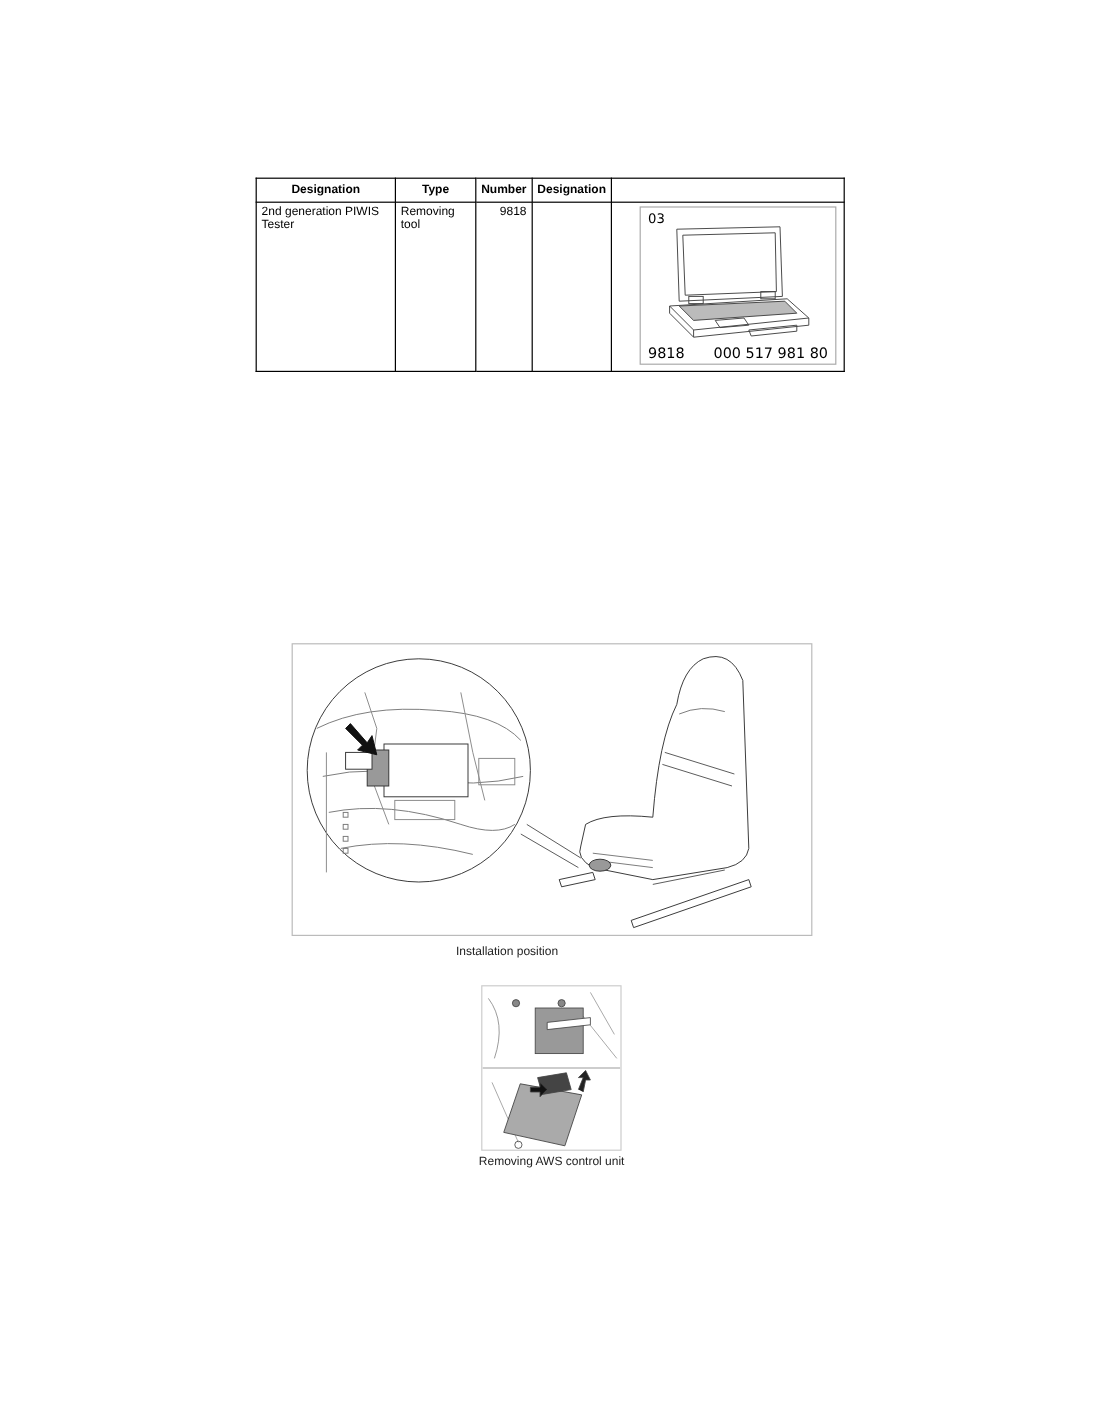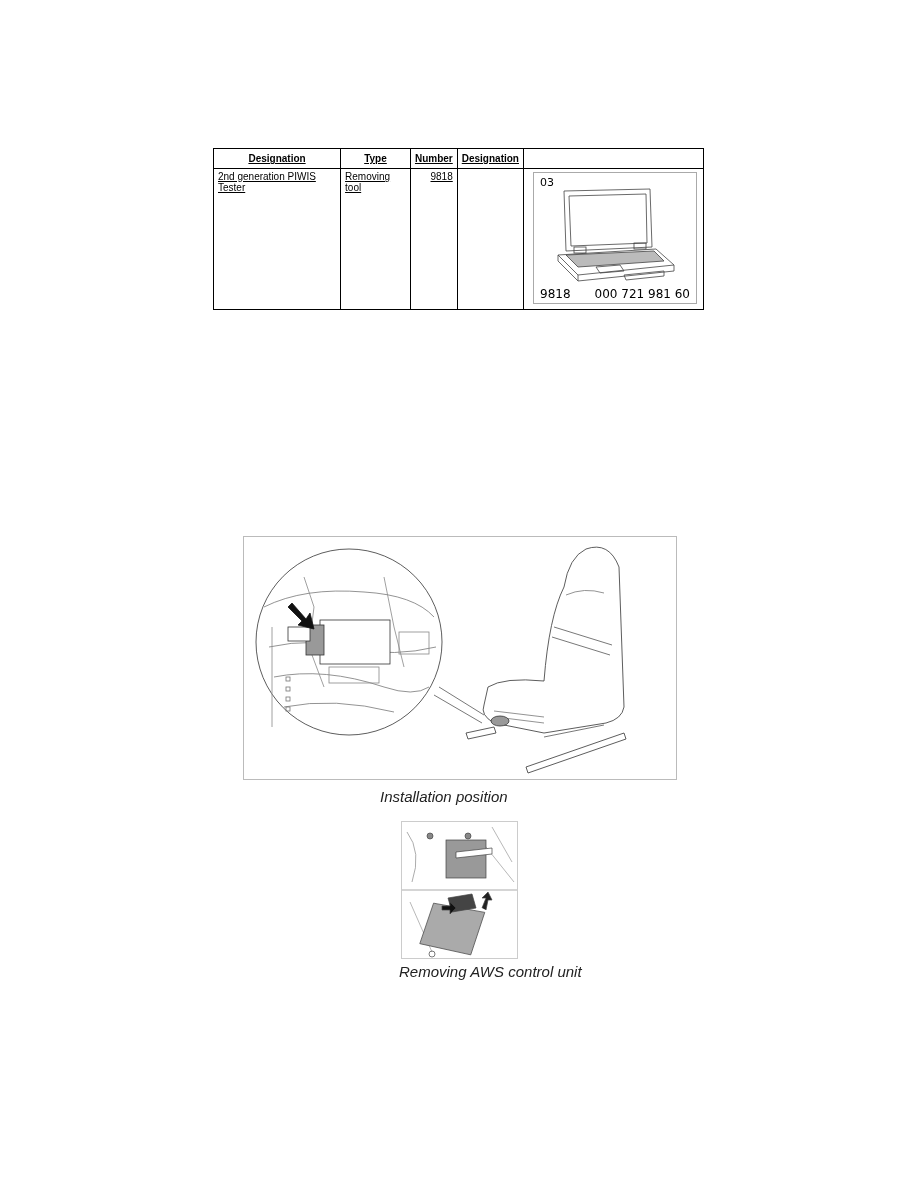--- a/index.html
+++ b/index.html
@@ -1,32 +1,32 @@
 <!DOCTYPE html>
 <html><head>
 <meta charset="utf-8">
 <style>
   html,body{margin:0;padding:0;background:#fff;}
   body{width:918px;height:1188px;position:relative;overflow:hidden;font-family:"Liberation Sans",sans-serif;color:#000;}
   .tools-table{position:absolute;left:213px;top:148px;width:491px;border-collapse:collapse;font-size:10px;}
-  .tools-table th,.tools-table td{border:1.5px solid #000;padding:2px 4px;vertical-align:top;text-decoration:underline;}
+  .tools-table th,.tools-table td{border:1.5px solid #000;padding:2px 4px;vertical-align:top;}
   .tools-table th{font-weight:bold;text-align:center;height:15px;vertical-align:middle;}
   .tools-table td{height:134px;}
   .col-des{width:126px;}
   .col-type{width:63px;}
   .col-num{width:36px;text-align:right;}
   .col-desc{width:52px;}
   .img-cell{padding:3px 6px !important;}
-  .laptop-box{position:relative;width:162px;height:130px;border:1px solid #aaa;margin-left:3px;}
+  .laptop-box{position:relative;width:162px;height:130px;border:1px solid #aaa;margin-left:17px;}
   .laptop-box .code{position:absolute;left:6px;top:3px;font-size:11px;font-family:"DejaVu Sans",sans-serif;}
   .laptop-box .num-l{position:absolute;left:6px;bottom:2px;font-size:12px;font-family:"DejaVu Sans",sans-serif;}
   .laptop-box .num-r{position:absolute;right:6px;bottom:2px;font-size:12px;font-family:"DejaVu Sans",sans-serif;}
   .laptop-box svg{position:absolute;left:18px;top:14px;}
   .fig1{position:absolute;left:243px;top:536px;width:432px;height:242px;border:1px solid #bbb;background:#fff;}
-  .cap{position:absolute;font-size:15px;font-style:italic;color:#222;white-space:nowrap;}
+  .cap{position:absolute;font-size:10px;color:#222;white-space:nowrap;}
   .cap1{left:380px;top:788px;}
   .fig2{position:absolute;left:401px;top:821px;width:115px;height:136px;border:1px solid #ccc;background:#fff;overflow:hidden;}
   .cap2{left:399px;top:963px;}
 </style>
 </head>
 <body>
 
 <table class="tools-table">
   <thead>
     <tr>
@@ -52,21 +52,21 @@
             <path d="M6 68 L104 62 L122 78 L26 88 Z"></path>
             <path d="M6 68 L6 74 L26 94 L122 84 L122 78"></path>
             <path d="M26 88 L26 94"></path>
             <path d="M14 68 L102 64 L112 74 L26 80 Z" fill="#bbb"></path>
             <path d="M44 80 L68 78 L72 84 L48 86 Z"></path>
             <path d="M72 88 L112 84 L112 89 L74 93 Z"></path>
             <rect x="22" y="60" width="12" height="6"></rect>
             <rect x="82" y="56" width="12" height="6"></rect>
           </svg>
           <span class="num-l">9818</span>
-          <span class="num-r">000 721 981 60</span>
+          <span class="num-r">000 517 981 80</span>
         </div>
       </td>
     </tr>
   </tbody>
 </table>
 
 <div class="fig1">
   <svg width="432" height="242" viewBox="0 0 432 242" fill="none" stroke="#333" stroke-width="0.8">
     <circle cx="105" cy="105" r="93" fill="#fff"></circle>
     <path d="M20 70 Q60 50 120 55 Q170 58 190 80" stroke="#777"></path>

